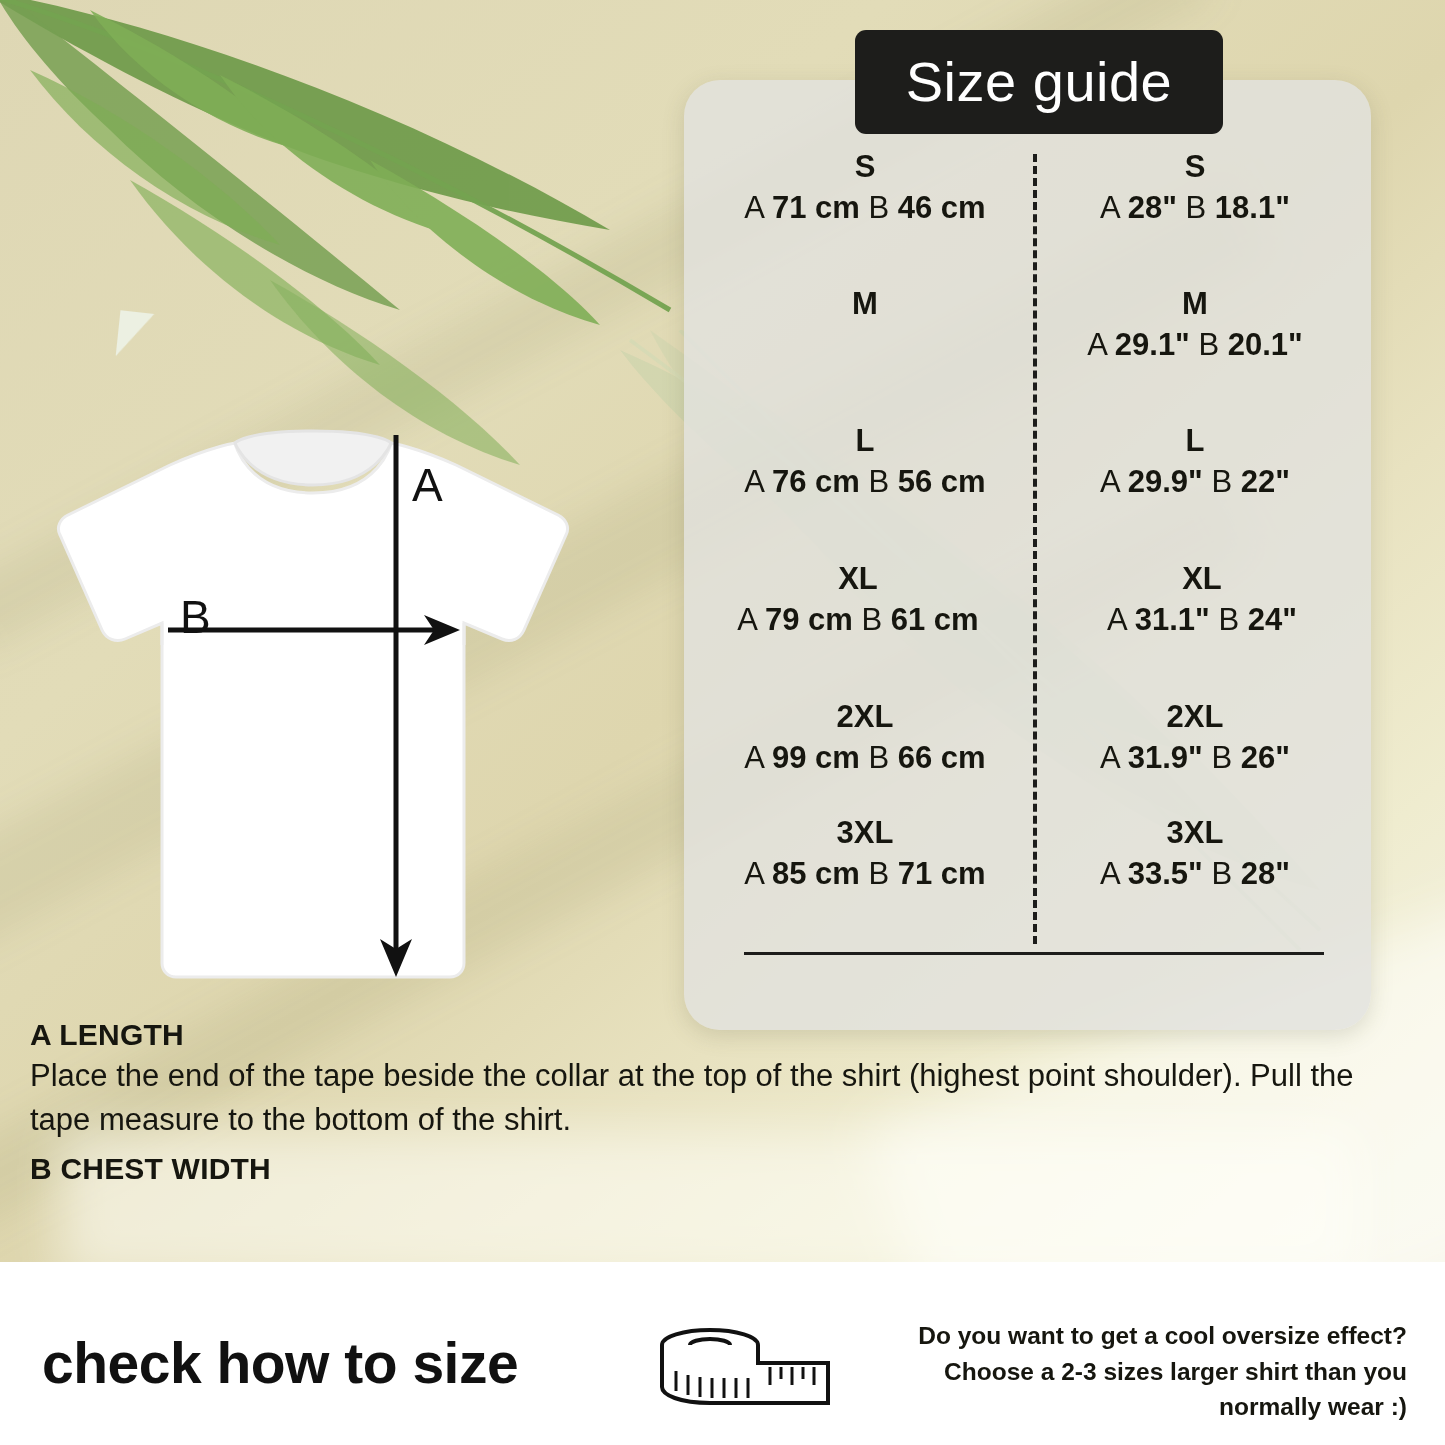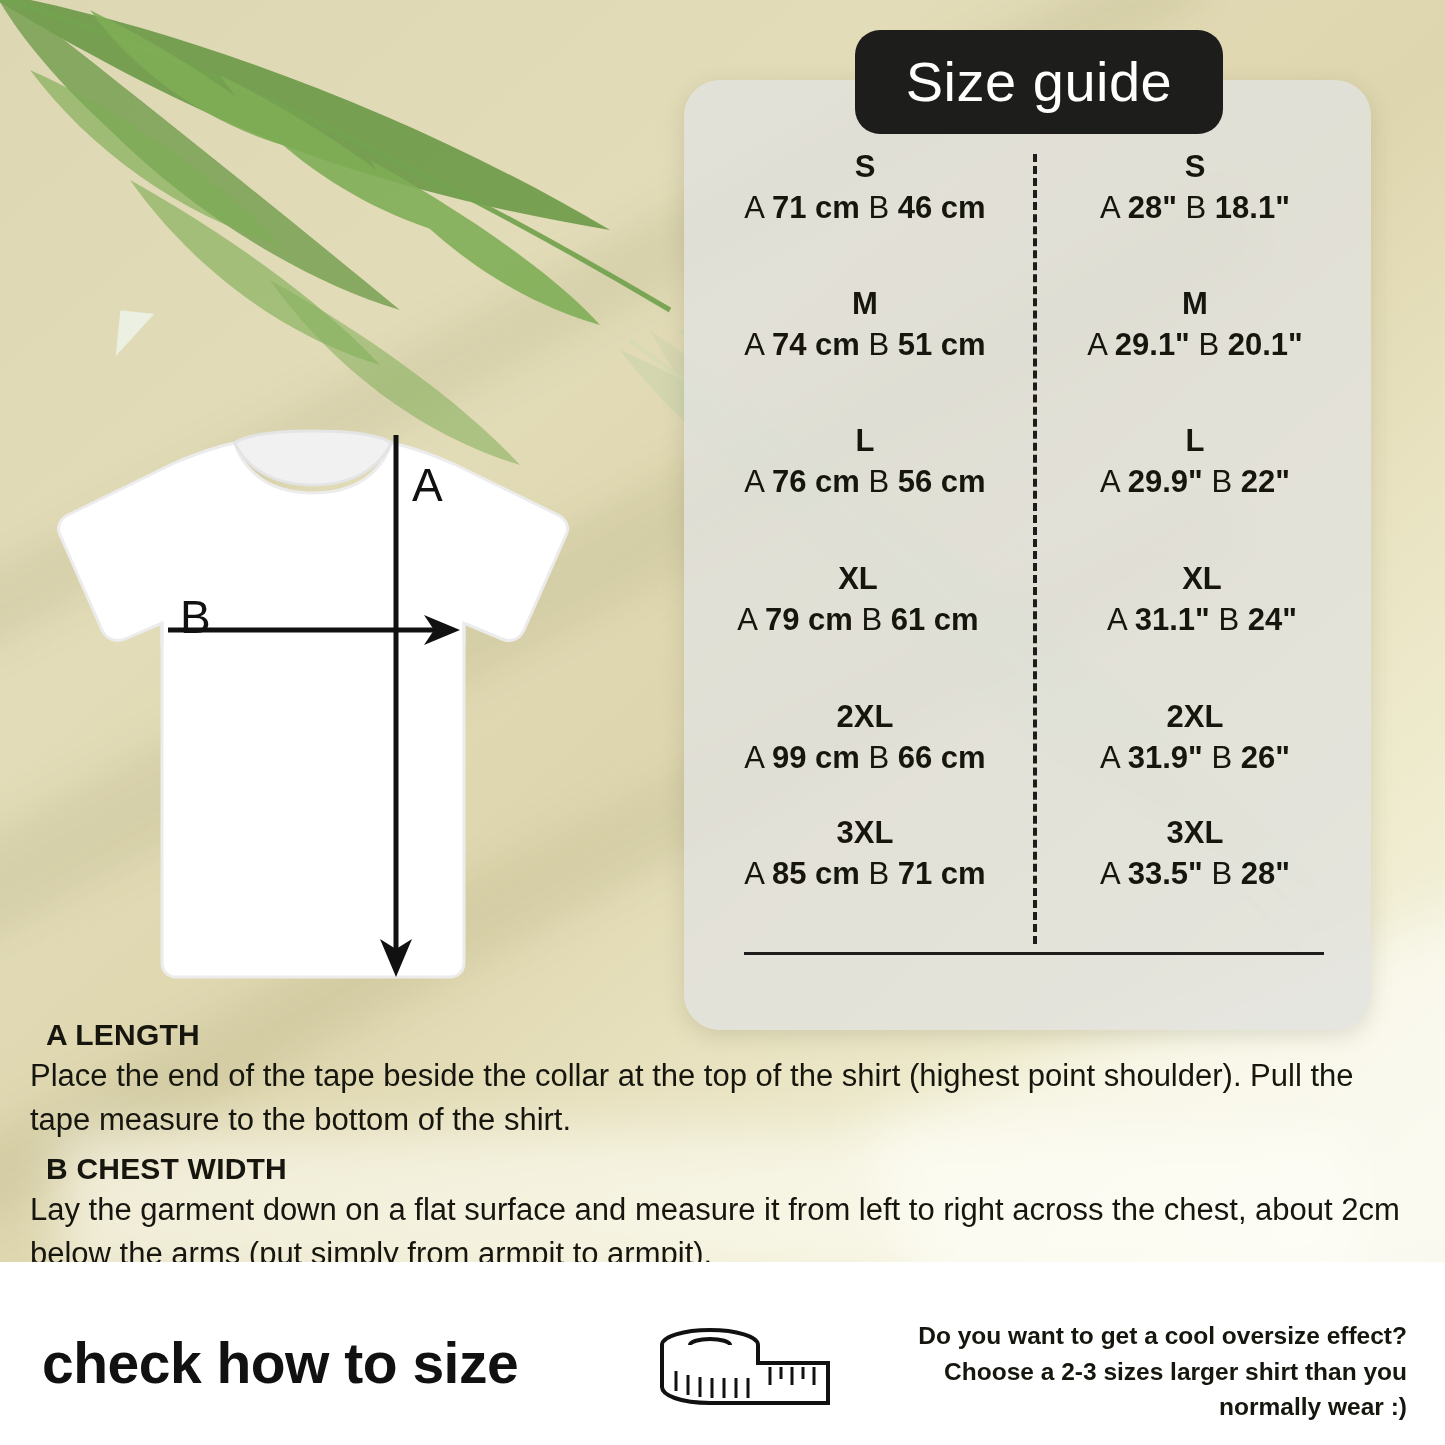--- a/index.html
+++ b/index.html
@@ -110,21 +110,21 @@
     border-radius: 36px;
     box-shadow: 0 6px 22px rgba(90, 90, 60, 0.18);
   }
   .guide-title {
     position: absolute;
     left: 855px;
     top: 30px;
     width: 368px;
     height: 104px;
     background: #1d1d1b;
-    border-radius: 25px;
+    border-radius: 11px;
     color: #ffffff;
     font-size: 56px;
     line-height: 104px;
     text-align: center;
     letter-spacing: 0.5px;
   }
   .table-area {
     position: absolute;
     left: 700px;
     top: 140px;
@@ -186,21 +186,20 @@
     left: 30px;
     top: 1018px;
     width: 1370px;
     color: #16160f;
   }
   .instr-head {
     font-size: 30px;
     font-weight: bold;
     letter-spacing: 0.2px;
     margin-bottom: 2px;
-    margin-left: 16px;
   }
   .instr-body {
     font-size: 31px;
     line-height: 1.42;
     margin-bottom: 10px;
   }
 
   
   .bottom-white {
     position: absolute;
@@ -326,26 +325,20 @@
           <b>28"</b>
           <span>B</span>
           <b>18.1"</b>
         </div>
       </div>
     </div>
 
     <div class="row" style="top:145px;">
       <div class="cell">
         <div class="sz">M</div>
-        <div class="meas">
-          <span>A</span>
-          <b>74 cm</b>
-          <span>B</span>
-          <b>51 cm</b>
-        </div>
       </div>
       <div class="cell">
         <div class="sz">M</div>
         <div class="meas">
           <span>A</span>
           <b>29.1"</b>
           <span>B</span>
           <b>20.1"</b>
         </div>
       </div>
@@ -435,21 +428,20 @@
       </div>
     </div>
 
     <div class="footer-rule"></div>
   </div>
 
   <div class="instructions">
     <div class="instr-head">A LENGTH</div>
     <div class="instr-body">Place the end of the tape beside the collar at the top of the shirt (highest point shoulder). Pull the tape measure to the bottom of the shirt.</div>
     <div class="instr-head">B CHEST WIDTH</div>
-    <div class="instr-body">Lay the garment down on a flat surface and measure it from left to right across the chest, about 2cm below the arms (put simply from armpit to armpit).</div>
   </div>
 
   <div class="bottom-white"></div>
   <div class="check-title">check how to size</div>
 
   <svg class="tape-icon" viewBox="0 0 200 105">
     <ellipse cx="60" cy="20" rx="48" ry="15" fill="#ffffff" stroke="#111" stroke-width="4"></ellipse>
     <ellipse cx="60" cy="20" rx="20" ry="6" fill="#ffffff" stroke="#111" stroke-width="4"></ellipse>
     <path d="M12 20 L 12 62 C 12 70, 30 78, 60 78 L 178 78 L 178 38 L 108 38 L 108 20" fill="#ffffff" stroke="#111" stroke-width="4"></path>
     <g stroke="#111" stroke-width="3">

